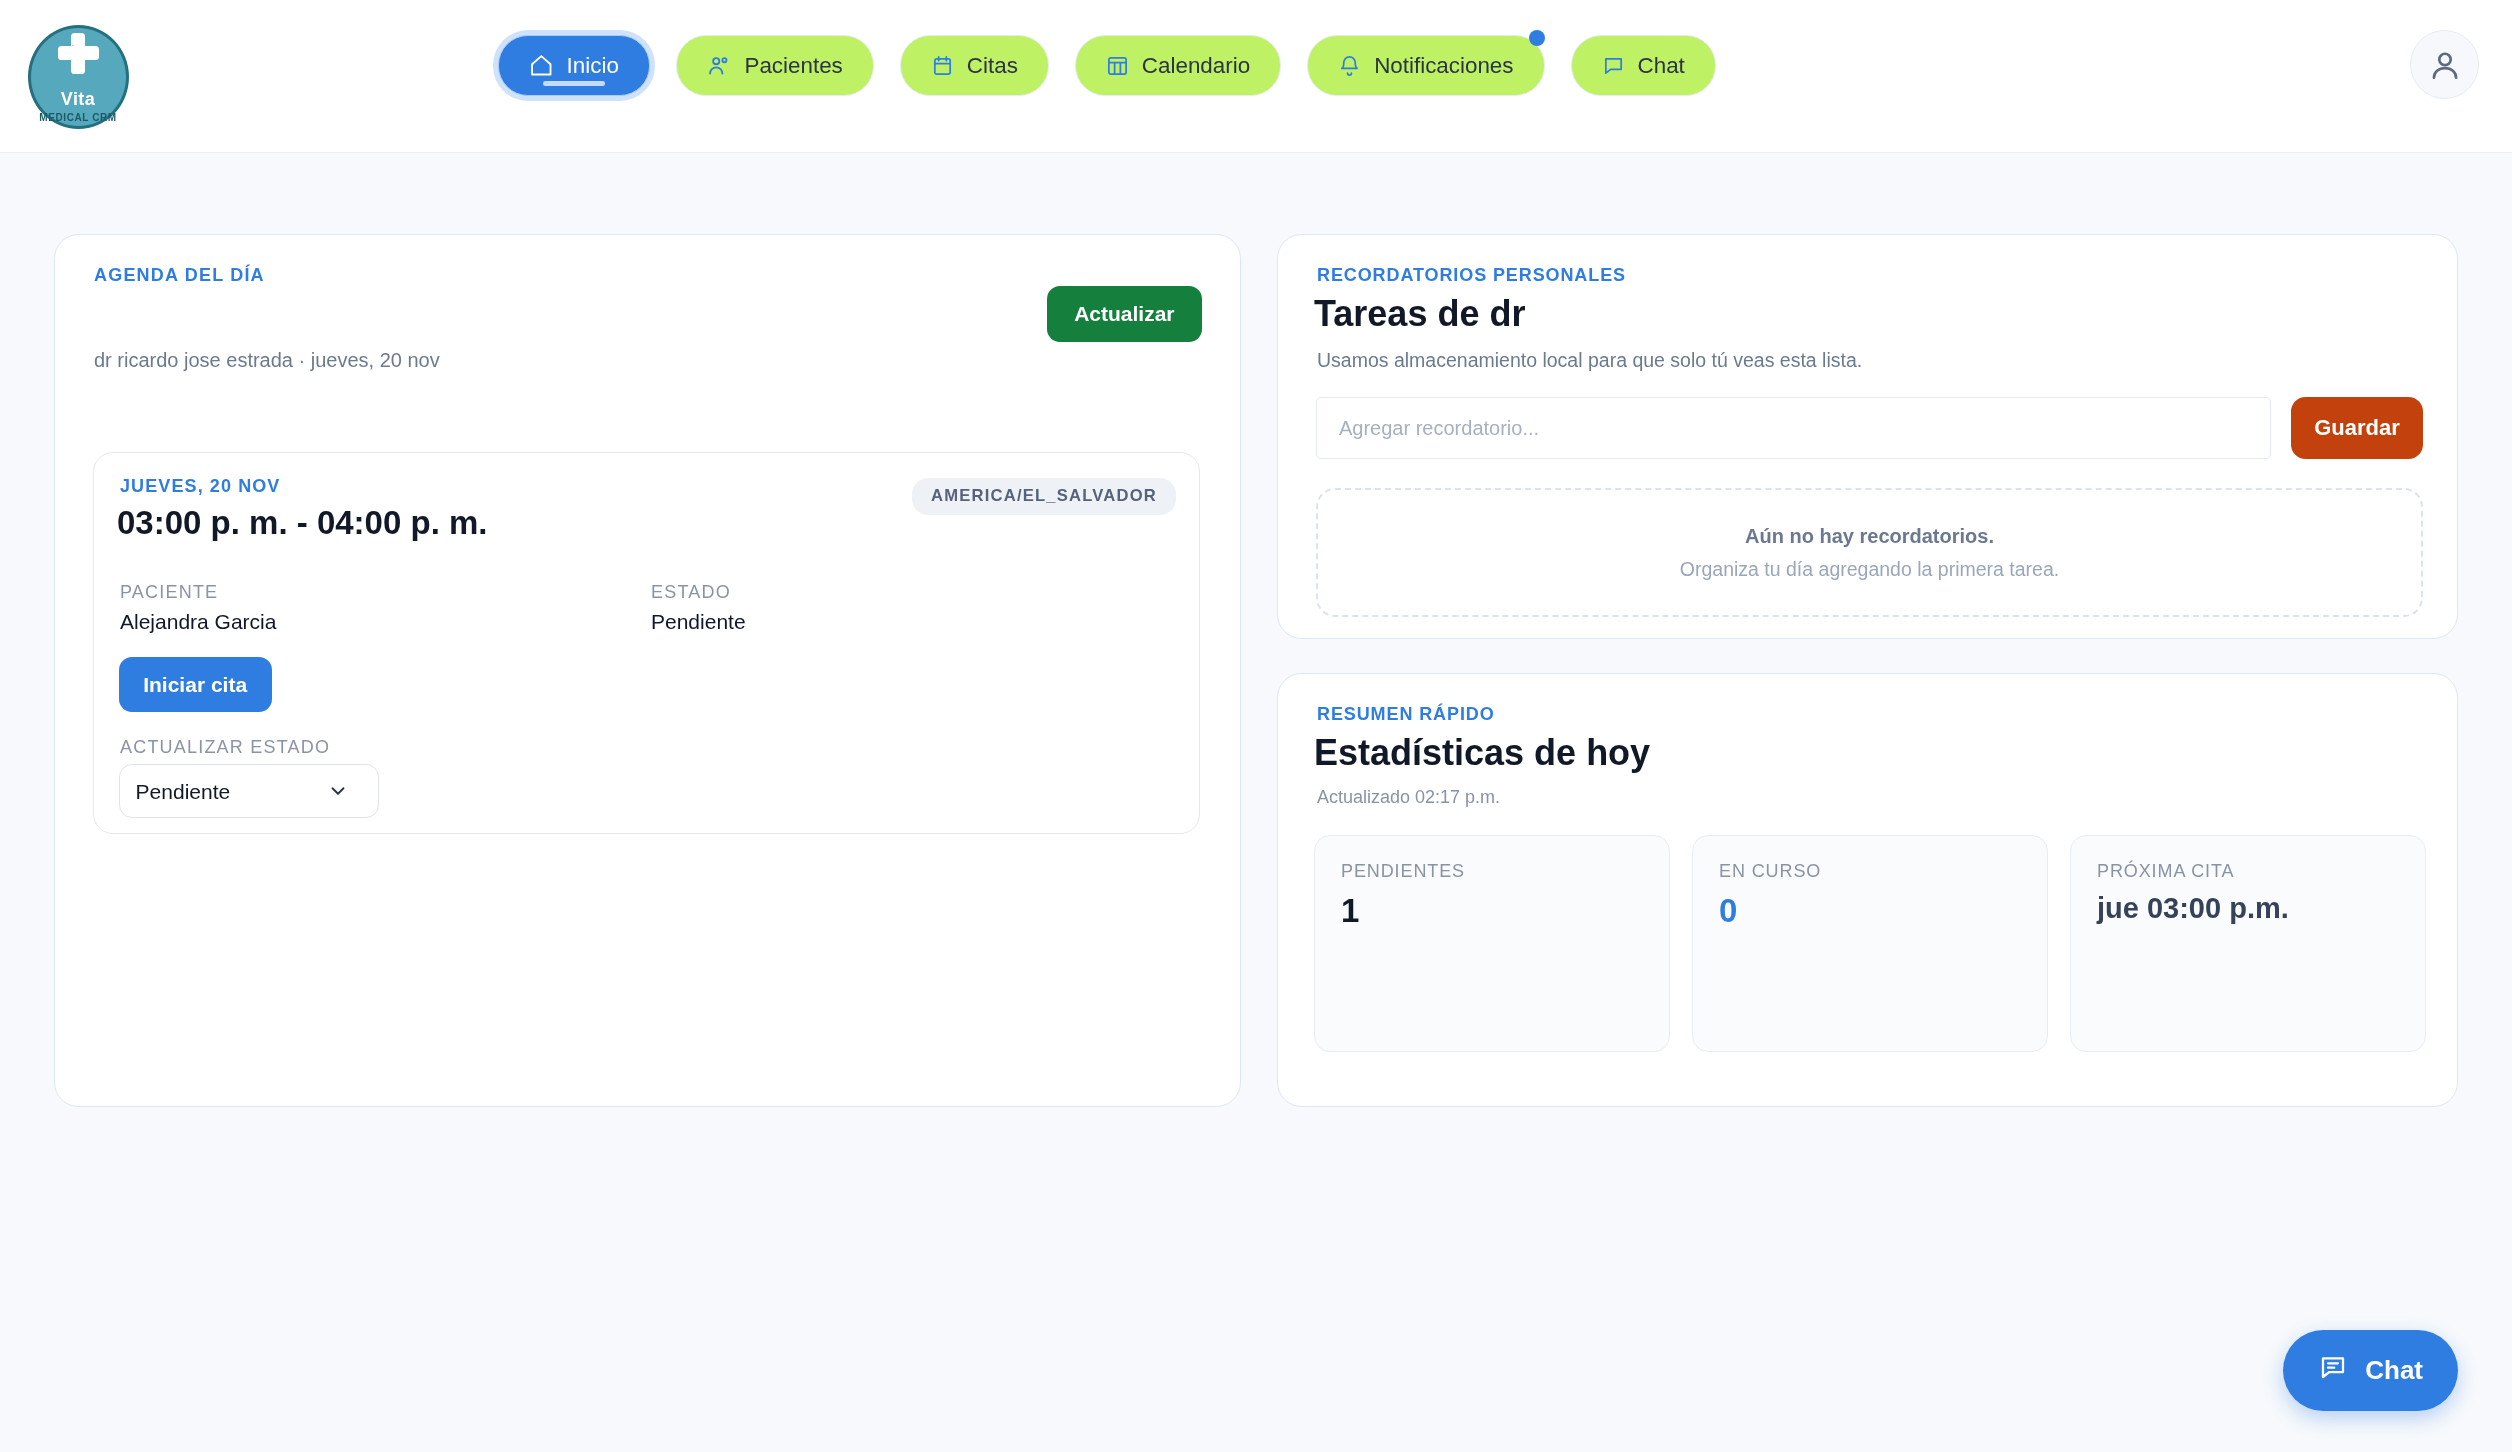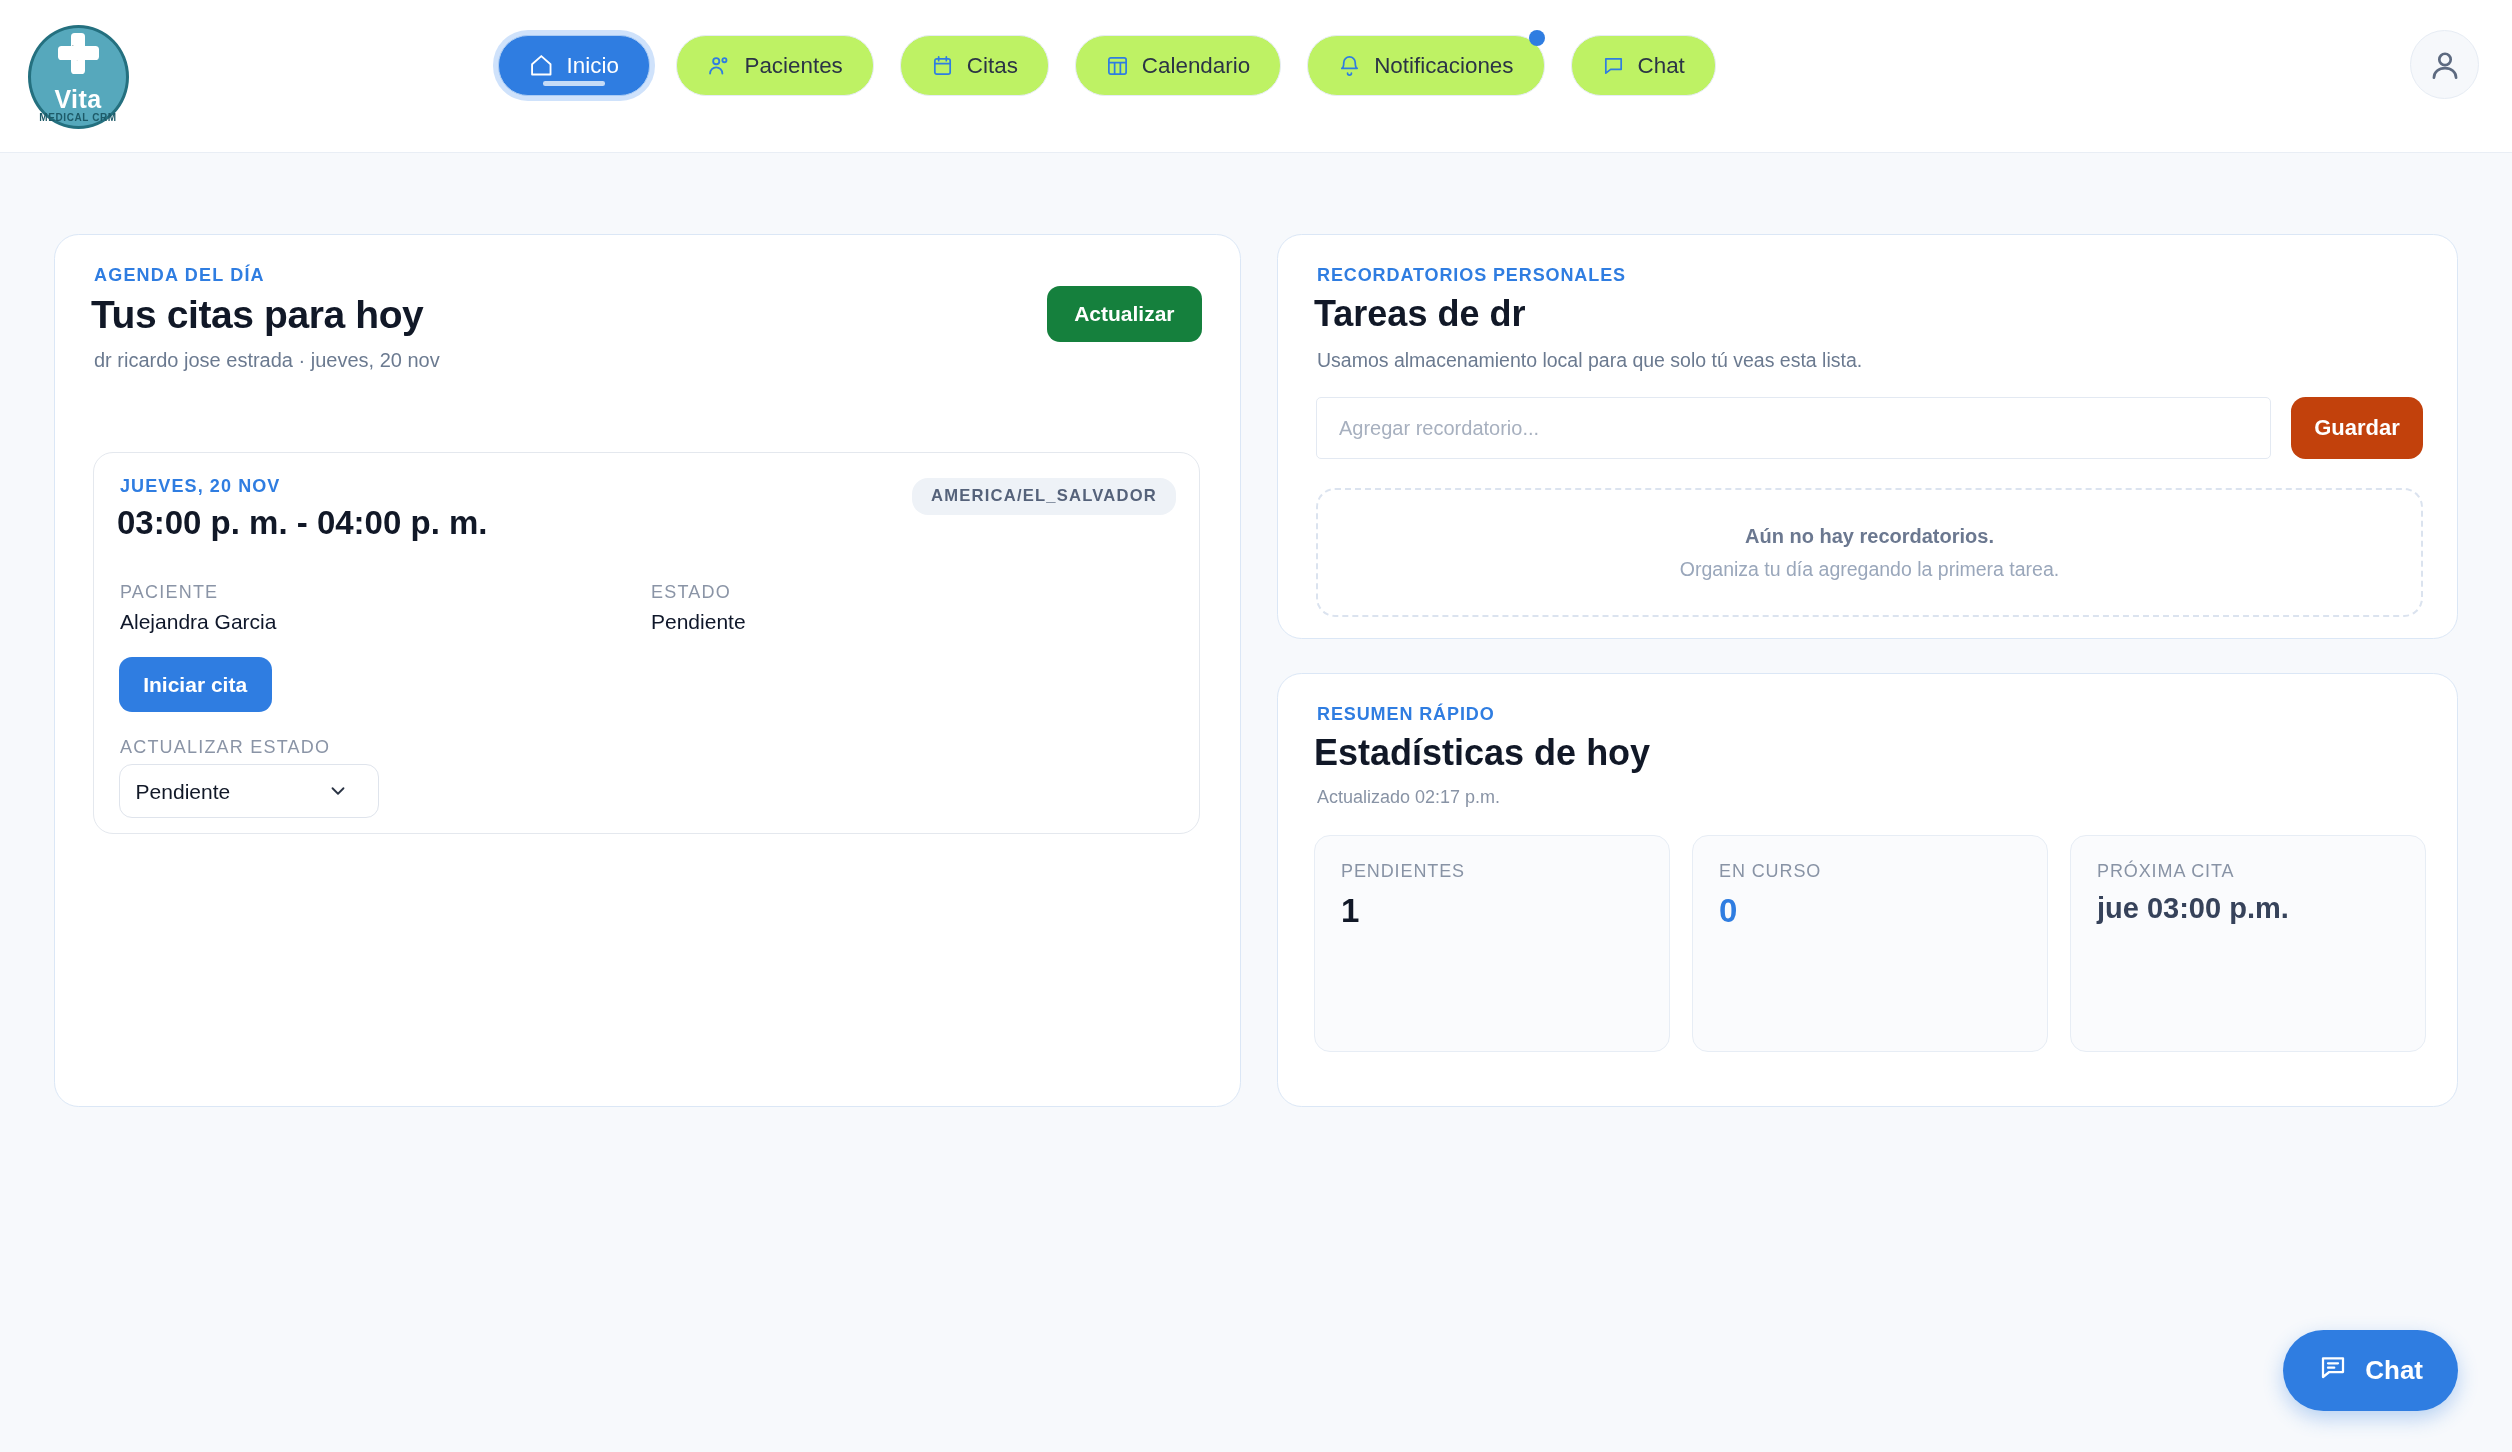--- a/index.html
+++ b/index.html
@@ -23,21 +23,21 @@
     background: #56a8bc; border: 3.6px solid #24707f;
     display: flex; flex-direction: column; align-items: center; justify-content: center;
   }
   .brand-cross { position: relative; width: 41px; height: 41px; margin-top: 2.9px; }
   .brand-cross:before, .brand-cross:after {
     content: ""; position: absolute; background: #ffffff; border-radius: 3.6px;
   }
   .brand-cross:before { left: 13px; top: 0; width: 14.5px; height: 41px; }
   .brand-cross:after  { left: 0; top: 13px; width: 41px; height: 14.5px; }
   .brand-ekg { position: absolute; left: 1.4px; top: 10px; width: 38px; height: 19px; }
-  .brand-name { color: #ffffff; font-size: 25px; font-weight: 700; line-height: 24.6px; margin-top: 13px; letter-spacing: 0.4px; }
+  .brand-name { color: #ffffff; font-size: 18px; font-weight: 700; line-height: 24.6px; margin-top: 13px; letter-spacing: 0.4px; }
   .brand-sub { color: #1d5a68; font-size: 10px; font-weight: 700; letter-spacing: 0.6px; margin-top: 0.7px; }
 
   .nav { position: absolute; left: 498px; top: 35px; display: flex; gap: 26px; align-items: center; }
   .nav-item {
     position: relative; height: 61px; padding: 0 30px; border-radius: 30px;
     background: #bef264; border: 1.4px solid #e6ecf4;
     display: flex; align-items: center; gap: 13px;
     font-size: 22.4px; color: #2b3445; cursor: pointer; white-space: nowrap;
   }
   .nav-item .ico { display: flex; color: #2f7de1; }
@@ -248,21 +248,20 @@
           <circle cx="12" cy="8.5" r="3.6"></circle>
           <path d="M5 20c0-3.6 3.1-6 7-6s7 2.4 7 6"></path>
         </svg>
     </div>
   </div>
 
   <div class="content">
 
     <div class="card left-card">
       <div class="lc-eyebrow">AGENDA DEL DÍA</div>
-      <div class="lc-title">Tus citas para hoy</div>
       <div class="lc-sub">dr ricardo jose estrada · jueves, 20 nov</div>
       <button class="lc-refresh">Actualizar</button>
 
 
       <div class="appt">
         <div class="appt-day">JUEVES, 20 NOV</div>
         <div class="appt-time">03:00 p. m. - 04:00 p. m.</div>
         <div class="tz-badge">AMERICA/EL_SALVADOR</div>
 
         <div class="appt-paciente">

